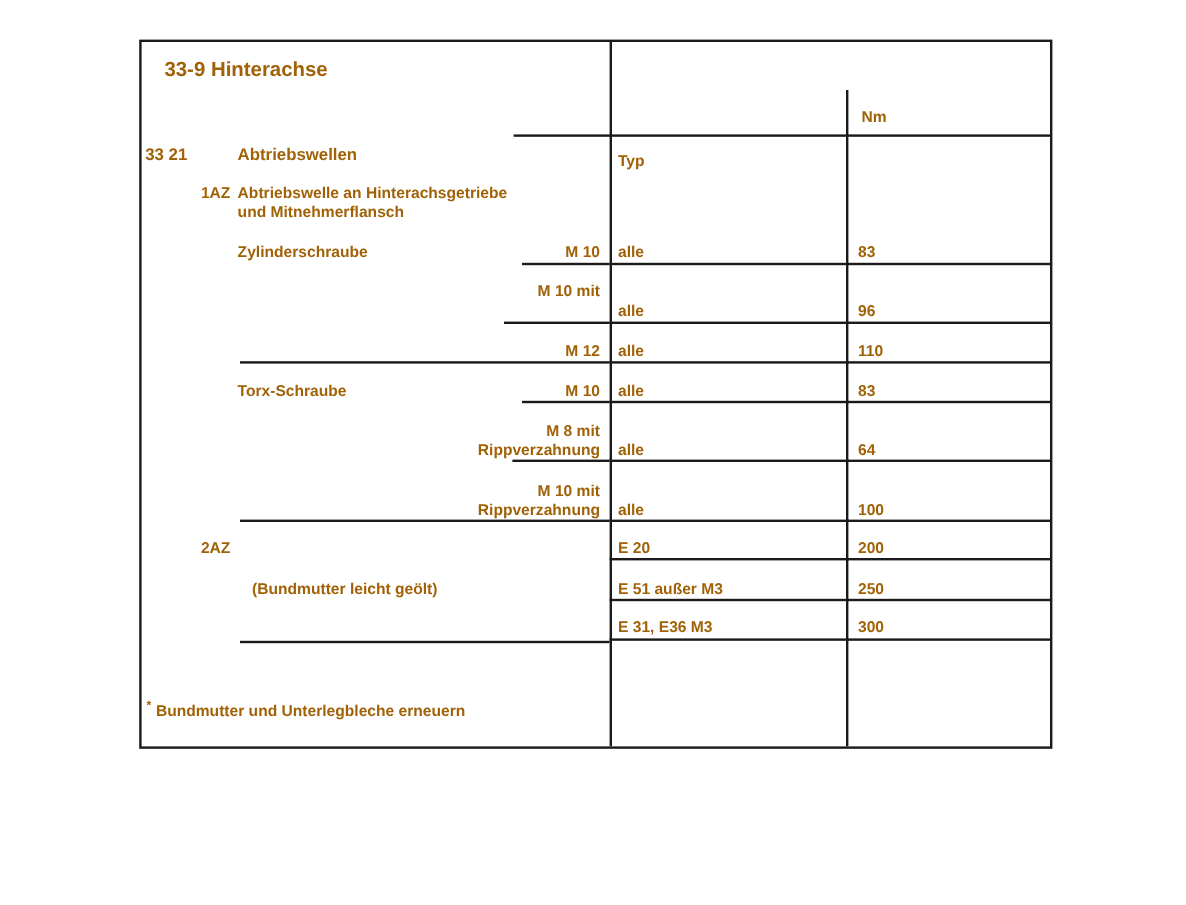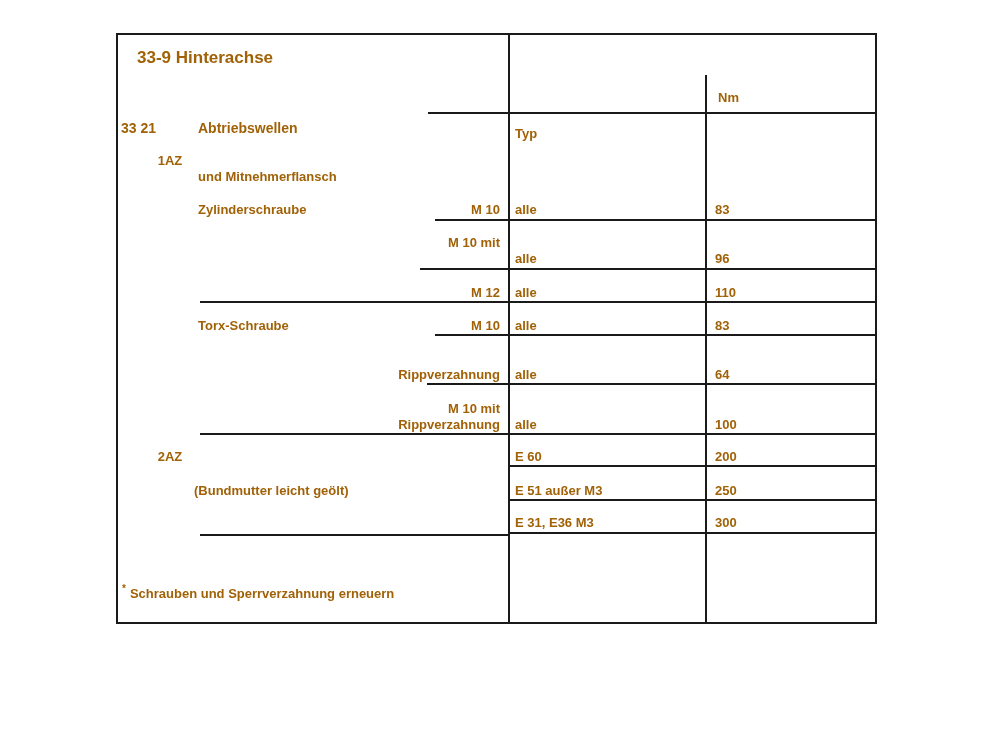--- a/index.html
+++ b/index.html
@@ -10,41 +10,42 @@
   .tbl{position:absolute;left:116px;top:33px;width:757px;height:587px;
        border:2px solid #1a1a1a;background:#ffffff;box-sizing:content-box;}
   .line{position:absolute;background:#1a1a1a;}
   .line.v{width:2px;}
   .line.h{height:2px;}
   .t{position:absolute;font-weight:bold;color:#a16207;font-size:13px;
      line-height:16px;white-space:nowrap;}
   .title{font-size:17px;line-height:20px;}
   .sec{font-size:14px;}
   .spec{left:150px;width:232px;text-align:right;}
-  .code{left:30px;width:44px;text-align:center;}
+  .code{left:30px;width:44px;text-align:right;}
   .foot .sup{font-size:10px;vertical-align:6px;margin-right:4px;}
 </style>
 </head>
 <body>
 
 <div class="page">
   <div class="tbl">
 
     <div class="line v" style="left:390px;top:0;height:100%;"></div>
     <div class="line v" style="left:587px;top:40px;height:547px;"></div>
     <div class="line h" style="top:77px;left:310px;right:0;"></div>
 
     <div class="t title" style="left:19px;top:13px;">33-9 Hinterachse</div>
     <div class="t" style="left:397px;top:55px;margin-top:36px;">Typ</div>
     <div class="t" style="left:600px;top:55px;">Nm</div>
 
     <div class="t sec" style="left:3px;top:85px;">33 21</div>
     <div class="t sec" style="left:80px;top:85px;">Abtriebswellen</div>
 
     <div class="t code" style="top:118px;">1AZ</div>
+    <div class="t" style="left:80px;top:118px;">Abtriebswelle an Hinterachsgetriebe</div>
     <div class="t" style="left:80px;top:134px;">und Mitnehmerflansch</div>
 
     <div class="t" style="left:80px;top:167px;">Zylinderschraube</div>
     <div class="t spec" style="top:167px;">M 10</div>
     <div class="t" style="left:397px;top:167px;">alle</div>
     <div class="t" style="left:597px;top:167px;">83</div>
     <div class="line h" style="top:184px;left:317px;width:73px;"></div>
     <div class="line h" style="top:184px;left:390px;width:199px;"></div>
     <div class="line h" style="top:184px;left:587px;right:0;"></div>
 
@@ -63,51 +64,52 @@
     <div class="line h" style="top:266px;left:587px;right:0;"></div>
 
     <div class="t" style="left:80px;top:283px;">Torx-Schraube</div>
     <div class="t spec" style="top:283px;">M 10</div>
     <div class="t" style="left:397px;top:283px;">alle</div>
     <div class="t" style="left:597px;top:283px;">83</div>
     <div class="line h" style="top:299px;left:317px;width:73px;"></div>
     <div class="line h" style="top:299px;left:390px;width:199px;"></div>
     <div class="line h" style="top:299px;left:587px;right:0;"></div>
 
+    <div class="t spec" style="top:316px;">M 8 mit</div>
     <div class="t spec" style="top:332px;">Rippverzahnung</div>
     <div class="t" style="left:397px;top:332px;">alle</div>
     <div class="t" style="left:597px;top:332px;">64</div>
     <div class="line h" style="top:348px;left:309px;width:81px;"></div>
     <div class="line h" style="top:348px;left:390px;width:199px;"></div>
     <div class="line h" style="top:348px;left:587px;right:0;"></div>
 
     <div class="t spec" style="top:366px;">M 10 mit</div>
     <div class="t spec" style="top:382px;">Rippverzahnung</div>
     <div class="t" style="left:397px;top:382px;">alle</div>
     <div class="t" style="left:597px;top:382px;">100</div>
     <div class="line h" style="top:398px;left:82px;width:308px;"></div>
     <div class="line h" style="top:398px;left:390px;width:199px;"></div>
     <div class="line h" style="top:398px;left:587px;right:0;"></div>
 
     <div class="t code" style="top:414px;">2AZ</div>
-    <div class="t" style="left:397px;top:414px;">E 60</div>
+    <div class="t" style="left:397px;top:414px;">E 20</div>
     <div class="t" style="left:597px;top:414px;text-align:right;">200</div>
     <div class="line h" style="top:430px;left:390px;width:199px;"></div>
     <div class="line h" style="top:430px;left:587px;right:0;"></div>
 
-    <div class="t" style="left:76px;top:448px;">(Bundmutter leicht geölt)</div>
+    <div class="t" style="left:92px;top:448px;">(Bundmutter leicht geölt)</div>
     <div class="t" style="left:397px;top:448px;">E 51 außer M3</div>
     <div class="t" style="left:597px;top:448px;">250</div>
     <div class="line h" style="top:464px;left:390px;width:199px;"></div>
     <div class="line h" style="top:464px;left:587px;right:0;"></div>
 
     <div class="t" style="left:397px;top:480px;">E 31, E36 M3</div>
     <div class="t" style="left:597px;top:480px;">300</div>
     <div class="line h" style="top:497px;left:390px;width:199px;"></div>
     <div class="line h" style="top:497px;left:587px;right:0;"></div>
     <div class="line h" style="top:499px;left:82px;width:308px;"></div>
 
     <div class="t foot" style="left:4px;top:546px;">
-      <span class="sup">*</span><span>Schrauben und Sperrverzahnung erneuern</span>
+      <span class="sup">*</span><span>Bundmutter und Unterlegbleche erneuern</span>
     </div>
 
   </div>
 </div>
 
 </body></html>

